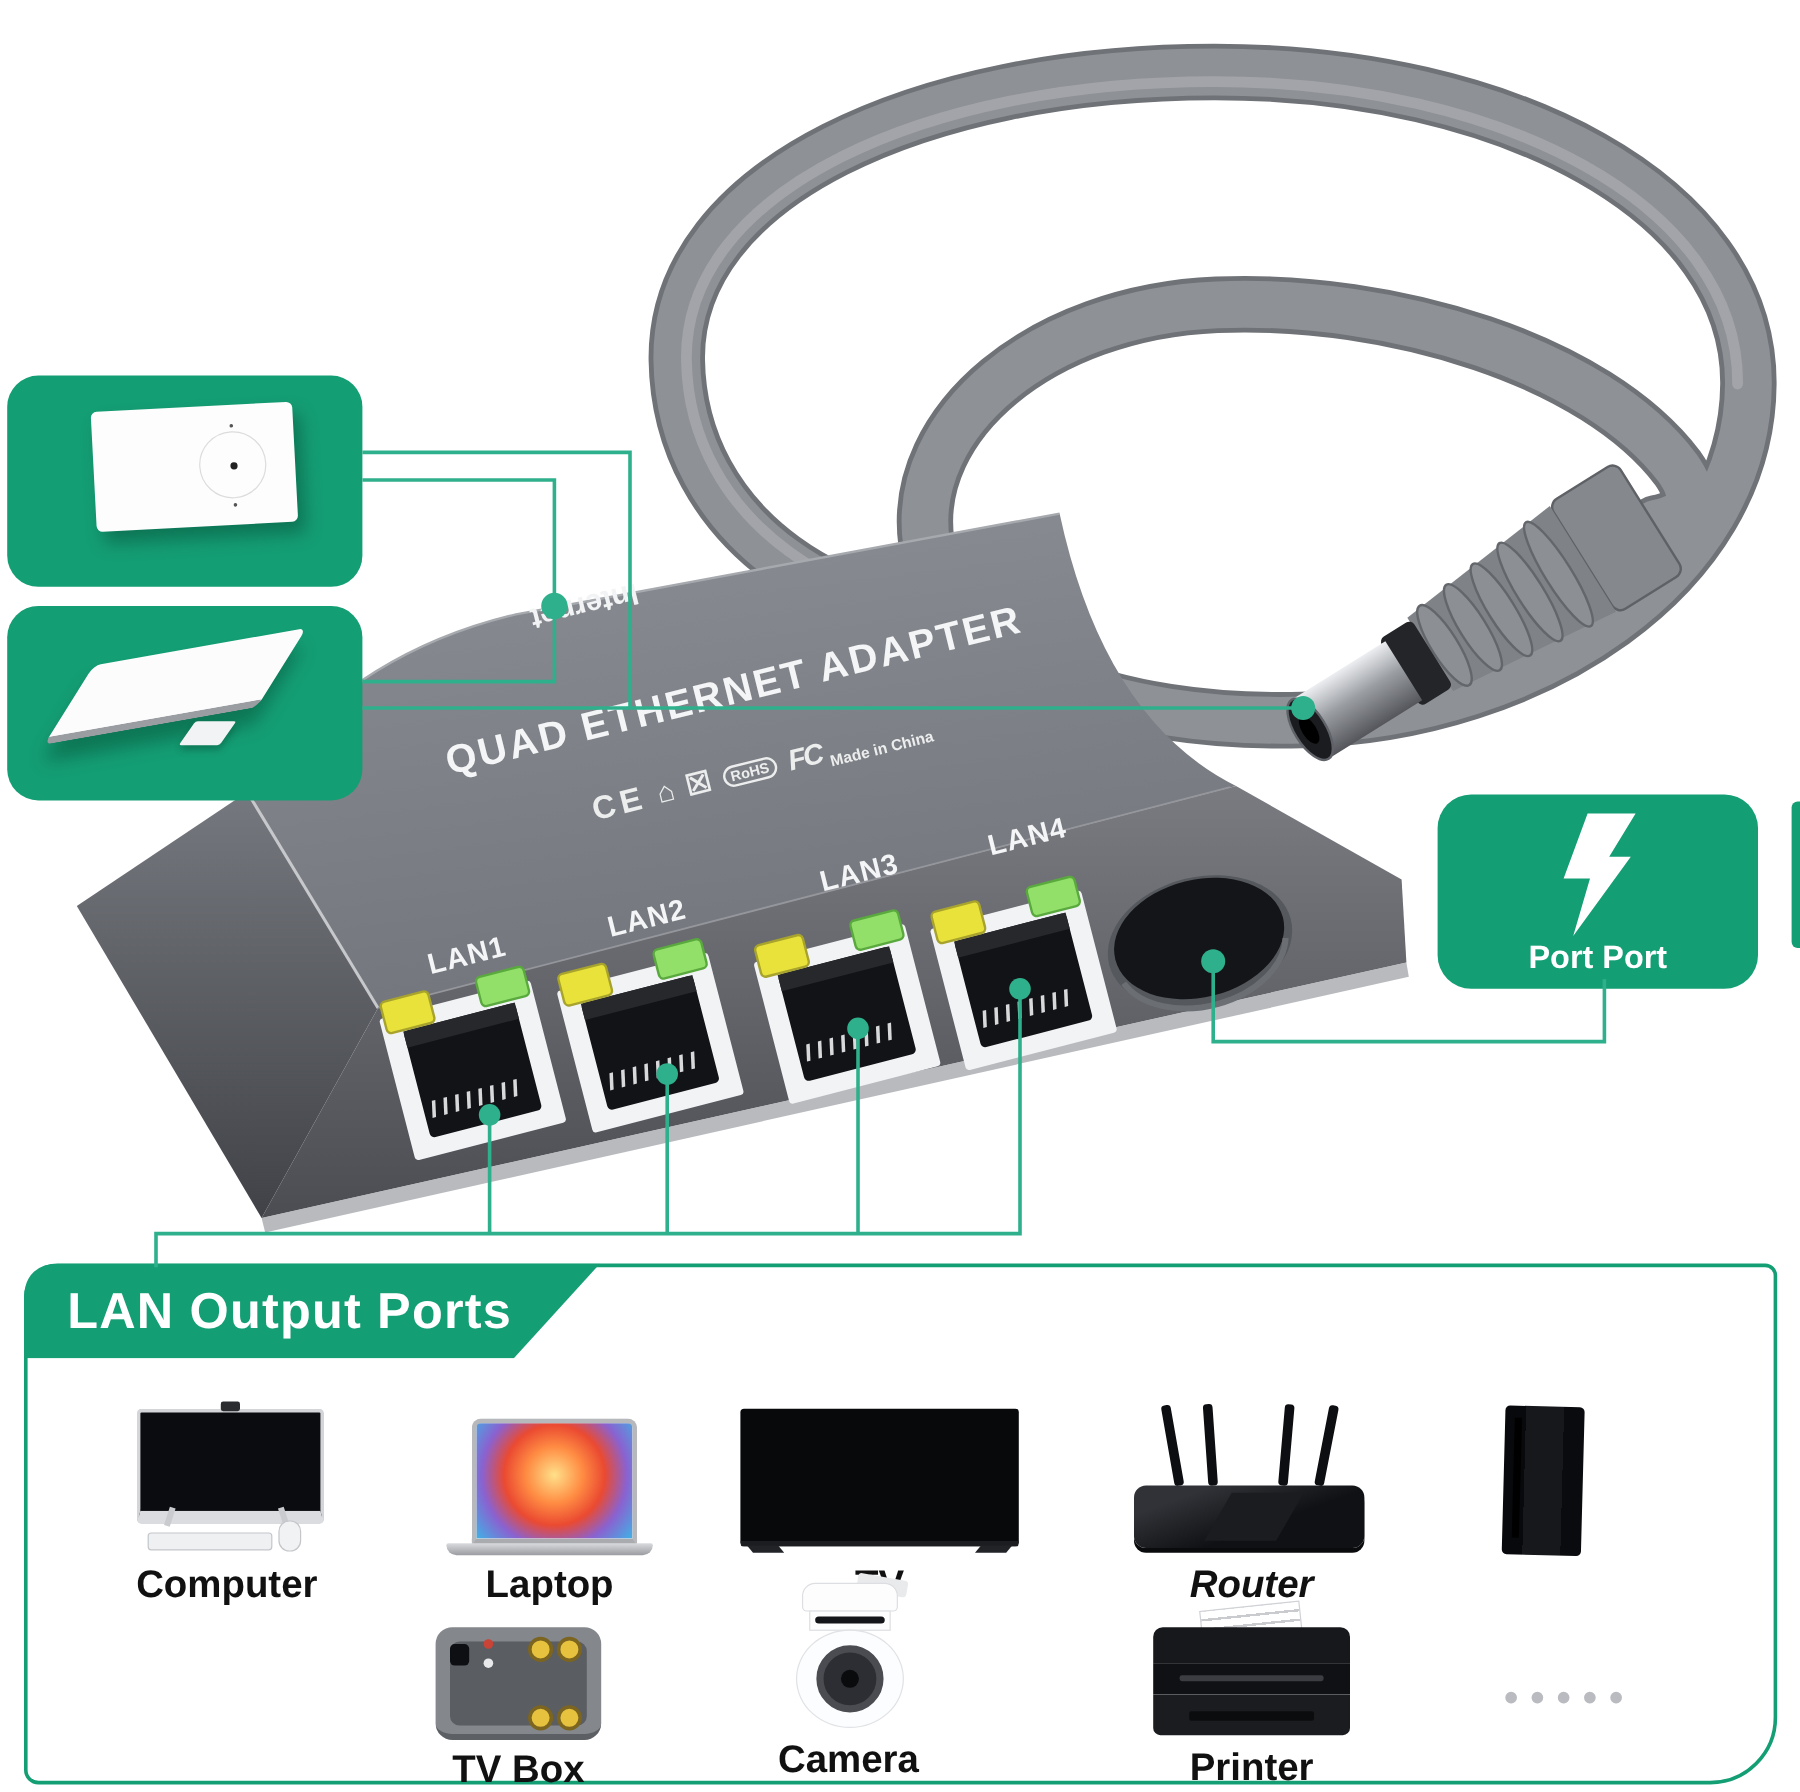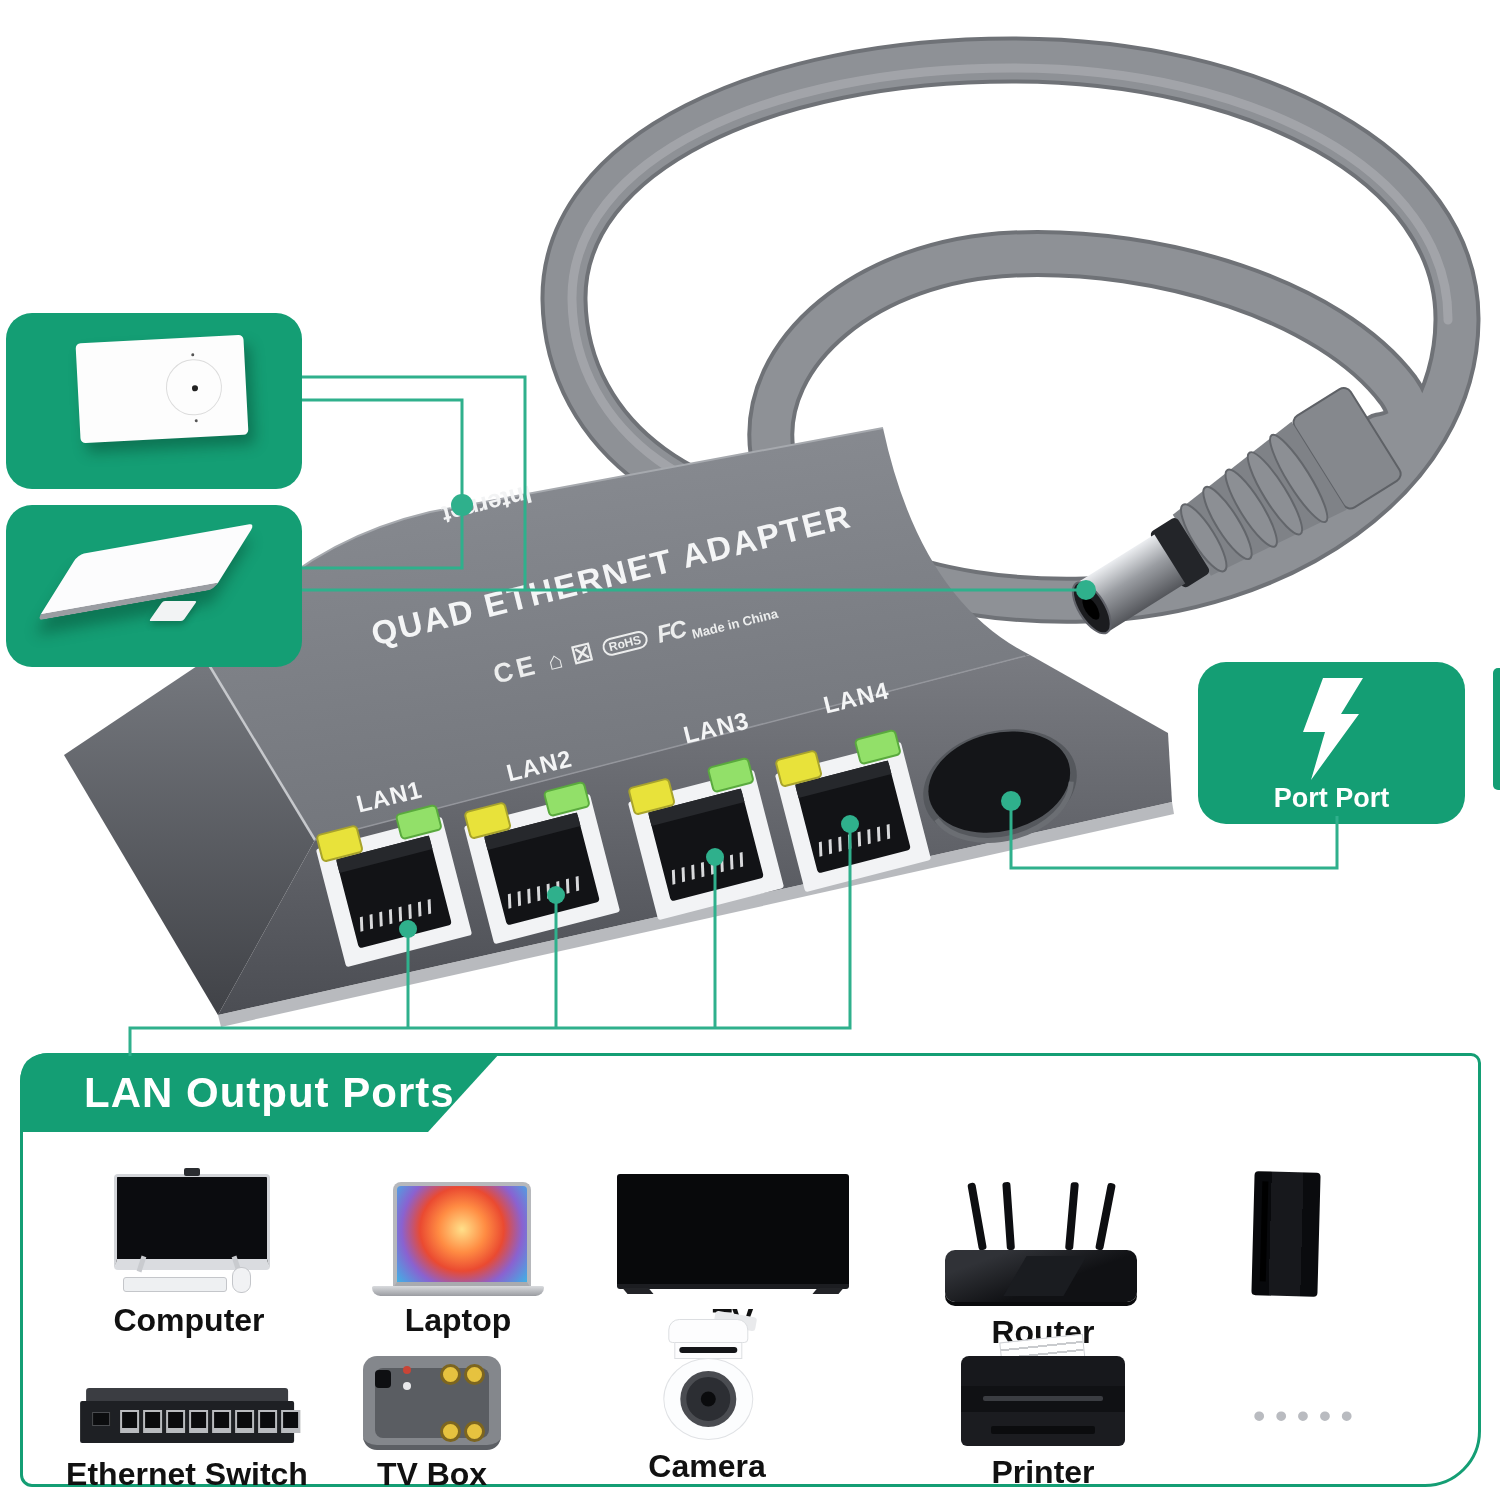--- a/index.html
+++ b/index.html
@@ -48,21 +48,21 @@
      display:flex;flex-direction:column;align-items:center;justify-content:flex-end;padding-bottom:10px;}
   .power-label{color:#fff;font-weight:bold;font-size:27px;}
   .bolt{position:absolute;top:14px;left:50%;transform:translateX(-50%);}
   .edge-sliver{left:1493px;top:668px;width:7px;height:122px;background:#149e74;border-radius:5px 0 0 5px;z-index:20;}
 
   
   .panel{left:20px;top:1053px;width:1455px;height:428px;background:#fff;border:3px solid #149e74;
      border-radius:28px 10px 56px 12px;z-index:30;}
   .ribbon{position:absolute;left:-3px;top:-3px;width:480px;height:79px;background:#149e74;
      clip-path:path("M30,0 H480 L408,79 H0 V30 Q0,0 30,0 Z");display:flex;align-items:center;}
-  .ribbon-title{color:#fff;font-weight:bold;font-size:42px;margin-left:64px;letter-spacing:1px;}
+  .ribbon-title{color:#fff;font-weight:bold;font-size:42px;margin-left:36px;letter-spacing:1px;}
   .grid-item{position:absolute;transform:translateX(-50%);display:flex;flex-direction:column;align-items:center;}
   .icon-box{display:flex;align-items:flex-end;justify-content:center;}
   .row1 .icon-box{height:128px;} .row2 .icon-box{height:100px;}
   .dev-label{font-size:32px;font-weight:bold;color:#111;margin-top:6px;white-space:nowrap;text-align:center;}
   .more-dots{font-size:34px;color:#b9bbc0;letter-spacing:10px;font-weight:bold;}
 
   
   .ic{position:relative;}
   
   .ic-computer{width:176px;height:122px;}
@@ -308,21 +308,21 @@
     <div class="grid-item row1" style="left:710px;top:112px;">
       <div class="icon-box">
           <div class="ic ic-tv">
         <div class="tv-screen"></div>
             <div class="tv-footl"></div>
             <div class="tv-footr"></div>
       </div>
         </div>
       <div class="dev-label">TV</div>
     </div>
-    <div class="grid-item row1" style="left:1020px;top:124px;">
+    <div class="grid-item row1" style="left:1020px;top:112px;font-style:italic;">
       <div class="icon-box">
           <div class="ic ic-router">
         <div class="rt-ant rt-a1"></div>
             <div class="rt-ant rt-a2"></div>
         <div class="rt-ant rt-a3"></div>
             <div class="rt-ant rt-a4"></div>
         <div class="rt-body">
               <div class="rt-stripe"></div>
             </div>
       </div>
@@ -333,40 +333,20 @@
       <div class="icon-box">
           <div class="ic ic-console">
         <div class="cs-body">
               <div class="cs-line"></div>
             </div>
       </div>
         </div>
       <div class="dev-label"></div>
     </div>
 
-    <div class="grid-item row2" style="left:164px;top:294px;">
-      <div class="icon-box">
-          <div class="ic ic-switch">
-        <div class="sw-top"></div>
-            <div class="sw-body"></div>
-            <div class="sw-led"></div>
-        <div class="sw-ports">
-          <div class="sw-p"></div>
-              <div class="sw-p"></div>
-              <div class="sw-p"></div>
-              <div class="sw-p"></div>
-          <div class="sw-p"></div>
-              <div class="sw-p"></div>
-              <div class="sw-p"></div>
-              <div class="sw-p"></div>
-        </div>
-      </div>
-        </div>
-      <div class="dev-label">Ethernet Switch</div>
-    </div>
     <div class="grid-item row2" style="left:409px;top:294px;">
       <div class="icon-box">
           <div class="ic ic-tvbox">
         <div class="tb-out"></div>
             <div class="tb-in"></div>
         <div class="tb-pwr"></div>
             <div class="tb-r"></div>
             <div class="tb-w"></div>
         <div class="tb-j tb-j1"></div>
             <div class="tb-j tb-j2"></div>

